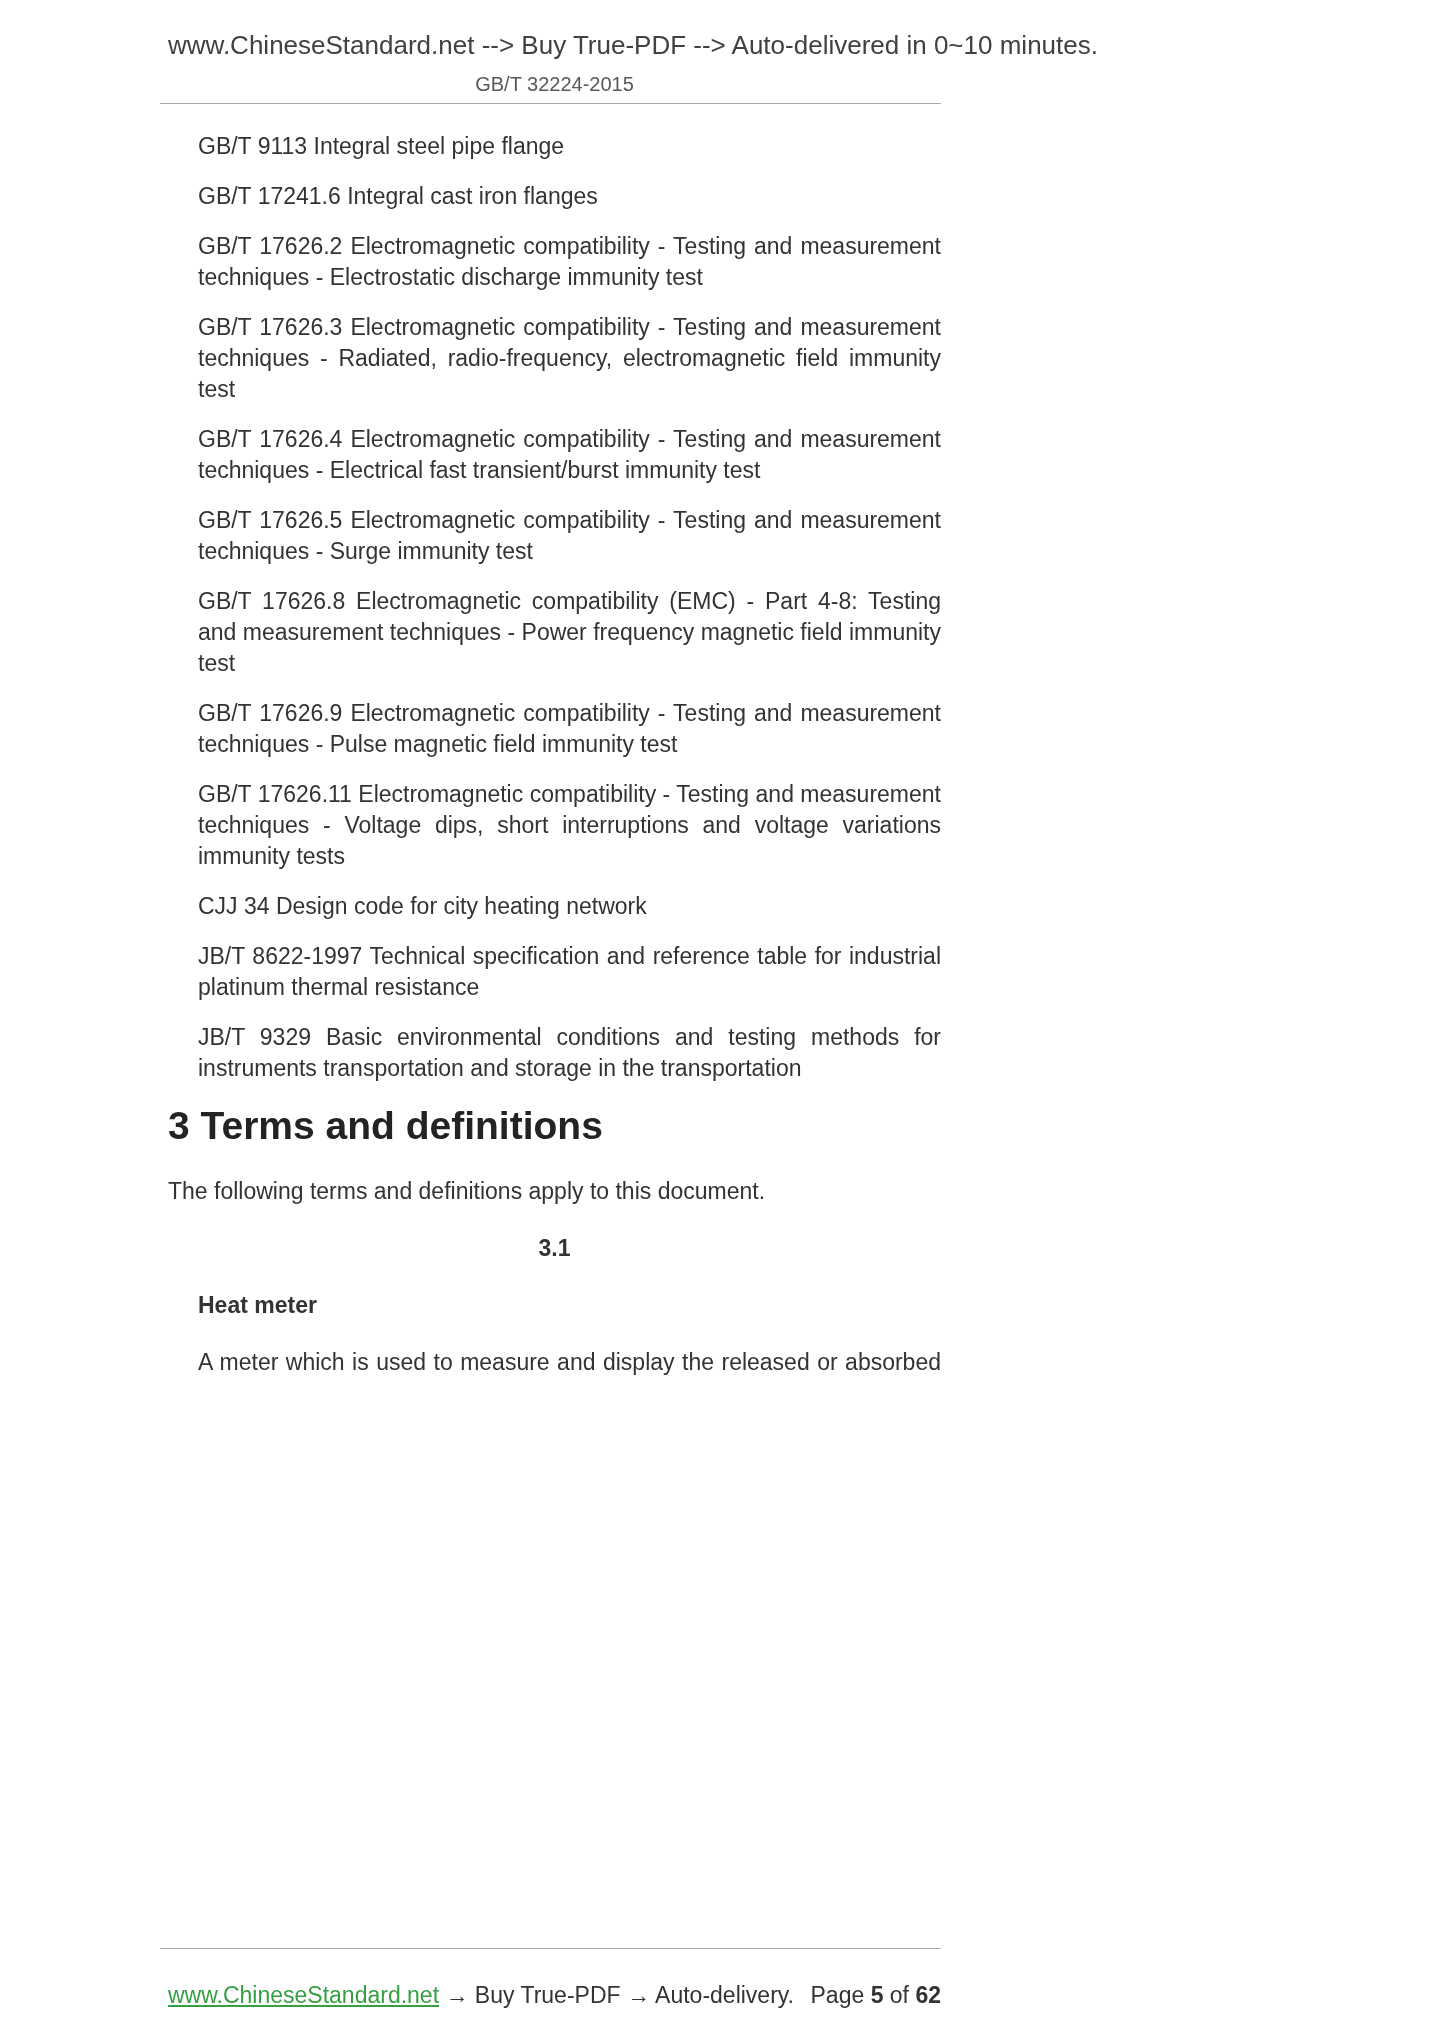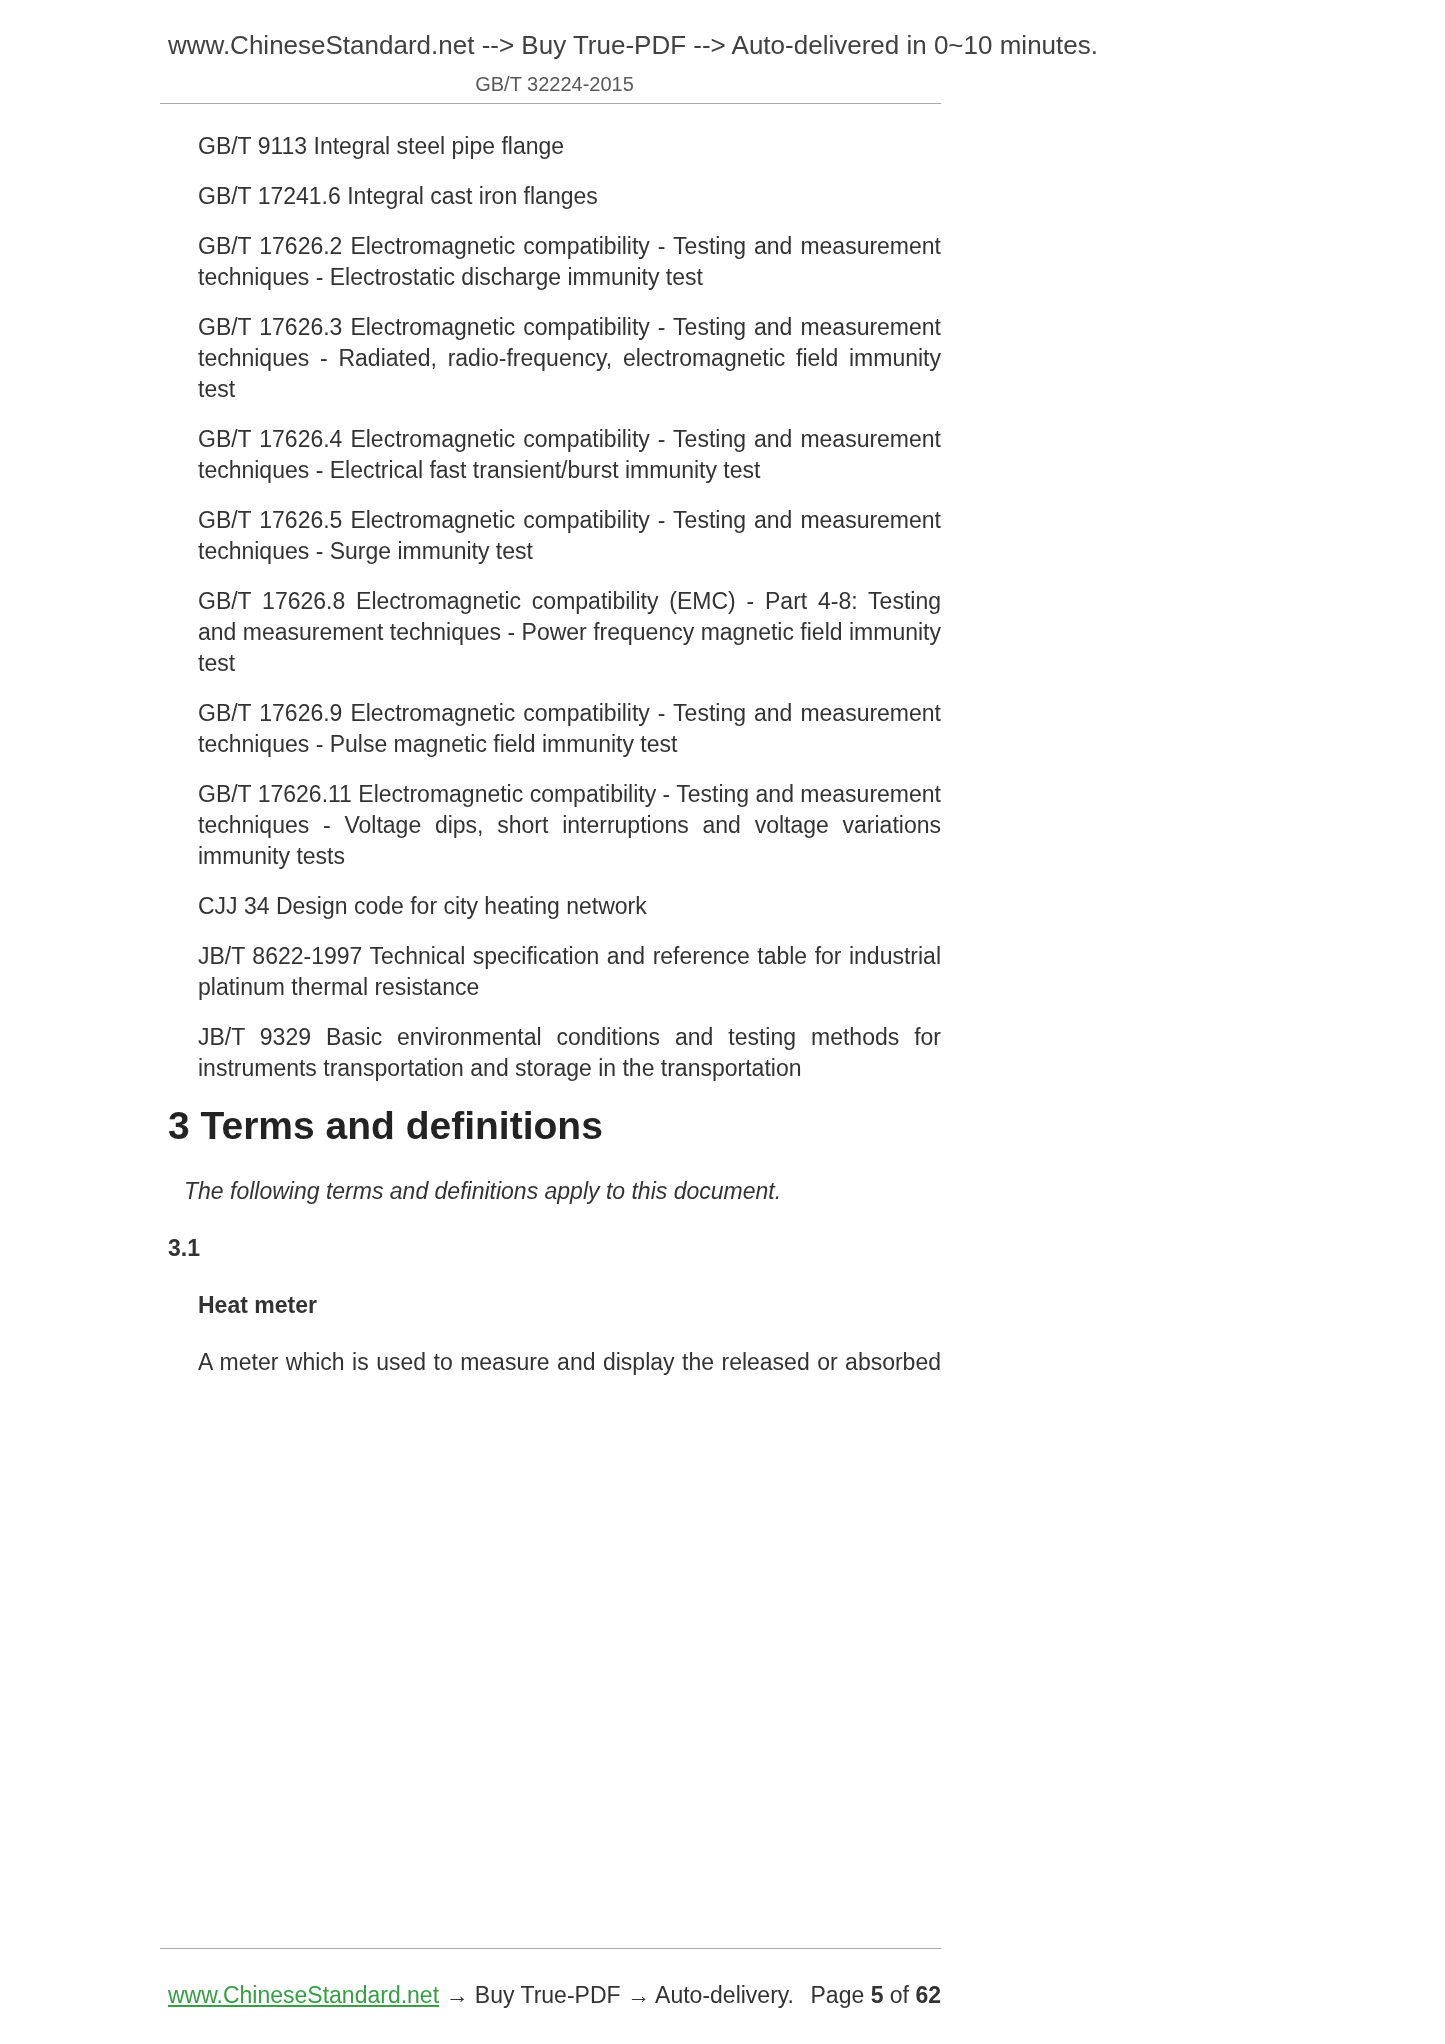--- a/index.html
+++ b/index.html
@@ -60,25 +60,26 @@
   }
 
   .section-heading {
     font-size: 39px;
     line-height: 40px;
     font-weight: bold;
     color: #232323;
     margin: 22px 0 30px 0;
   }
 
-  .intro { margin: 0 0 26px 16px; font-style: italic; }
+  .intro { margin: 0 0 26px 0; }
 
   .term-number {
     font-weight: bold;
     margin: 0 0 26px 0;
+    text-align: center;
   }
 
   .term-name {
     font-weight: bold;
     margin: 0 0 26px 30px;
   }
 
   .term-def {
     margin: 0 0 0 30px;
     text-align: justify;

